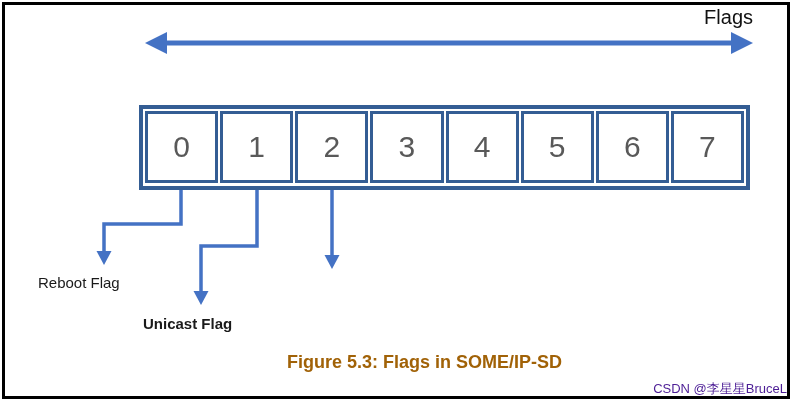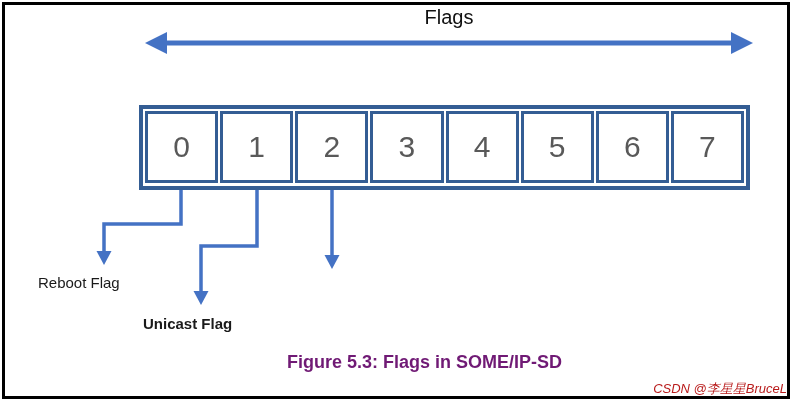--- a/index.html
+++ b/index.html
@@ -16,21 +16,21 @@
   }
   .frame {
     position: absolute;
     left: 2px; top: 2px; right: 3px; bottom: 2px;
     border: 3px solid #000000;
     pointer-events: none;
   }
   .title {
     position: absolute;
     left: 145px; top: 6px; width: 608px;
-    text-align: center;
+    text-align: right;
     font-size: 20px;
     color: #111111;
   }
   .arrow-layer {
     position: absolute;
     left: 0; top: 0; width: 793px; height: 401px;
   }
   .bit-row {
     position: absolute;
     left: 139px; top: 105px;
@@ -58,30 +58,29 @@
     white-space: nowrap;
   }
   .label-reboot     { left: 38px;  top: 274px; text-align: center; }
   .label-unicast    { left: 143px; top: 315px; font-weight: bold; }
   .label-deprecated { left: 283px; top: 274px; }
   .caption {
     position: absolute;
     left: 287px; top: 352px;
     font-size: 18px;
     font-weight: bold;
-    color: #701a75;
+    color: #a16207;
     white-space: nowrap;
   }
   .watermark {
     position: absolute;
     right: 6px; top: 380px;
     font-size: 13px;
-    color: #b91c1c;
+    color: #4c1d95;
     white-space: nowrap;
-    font-style: italic;
   }
 </style>
 </head>
 <body>
 
 <div class="canvas">
 
   <div class="frame"></div>
 
   <div class="title">Flags</div>

